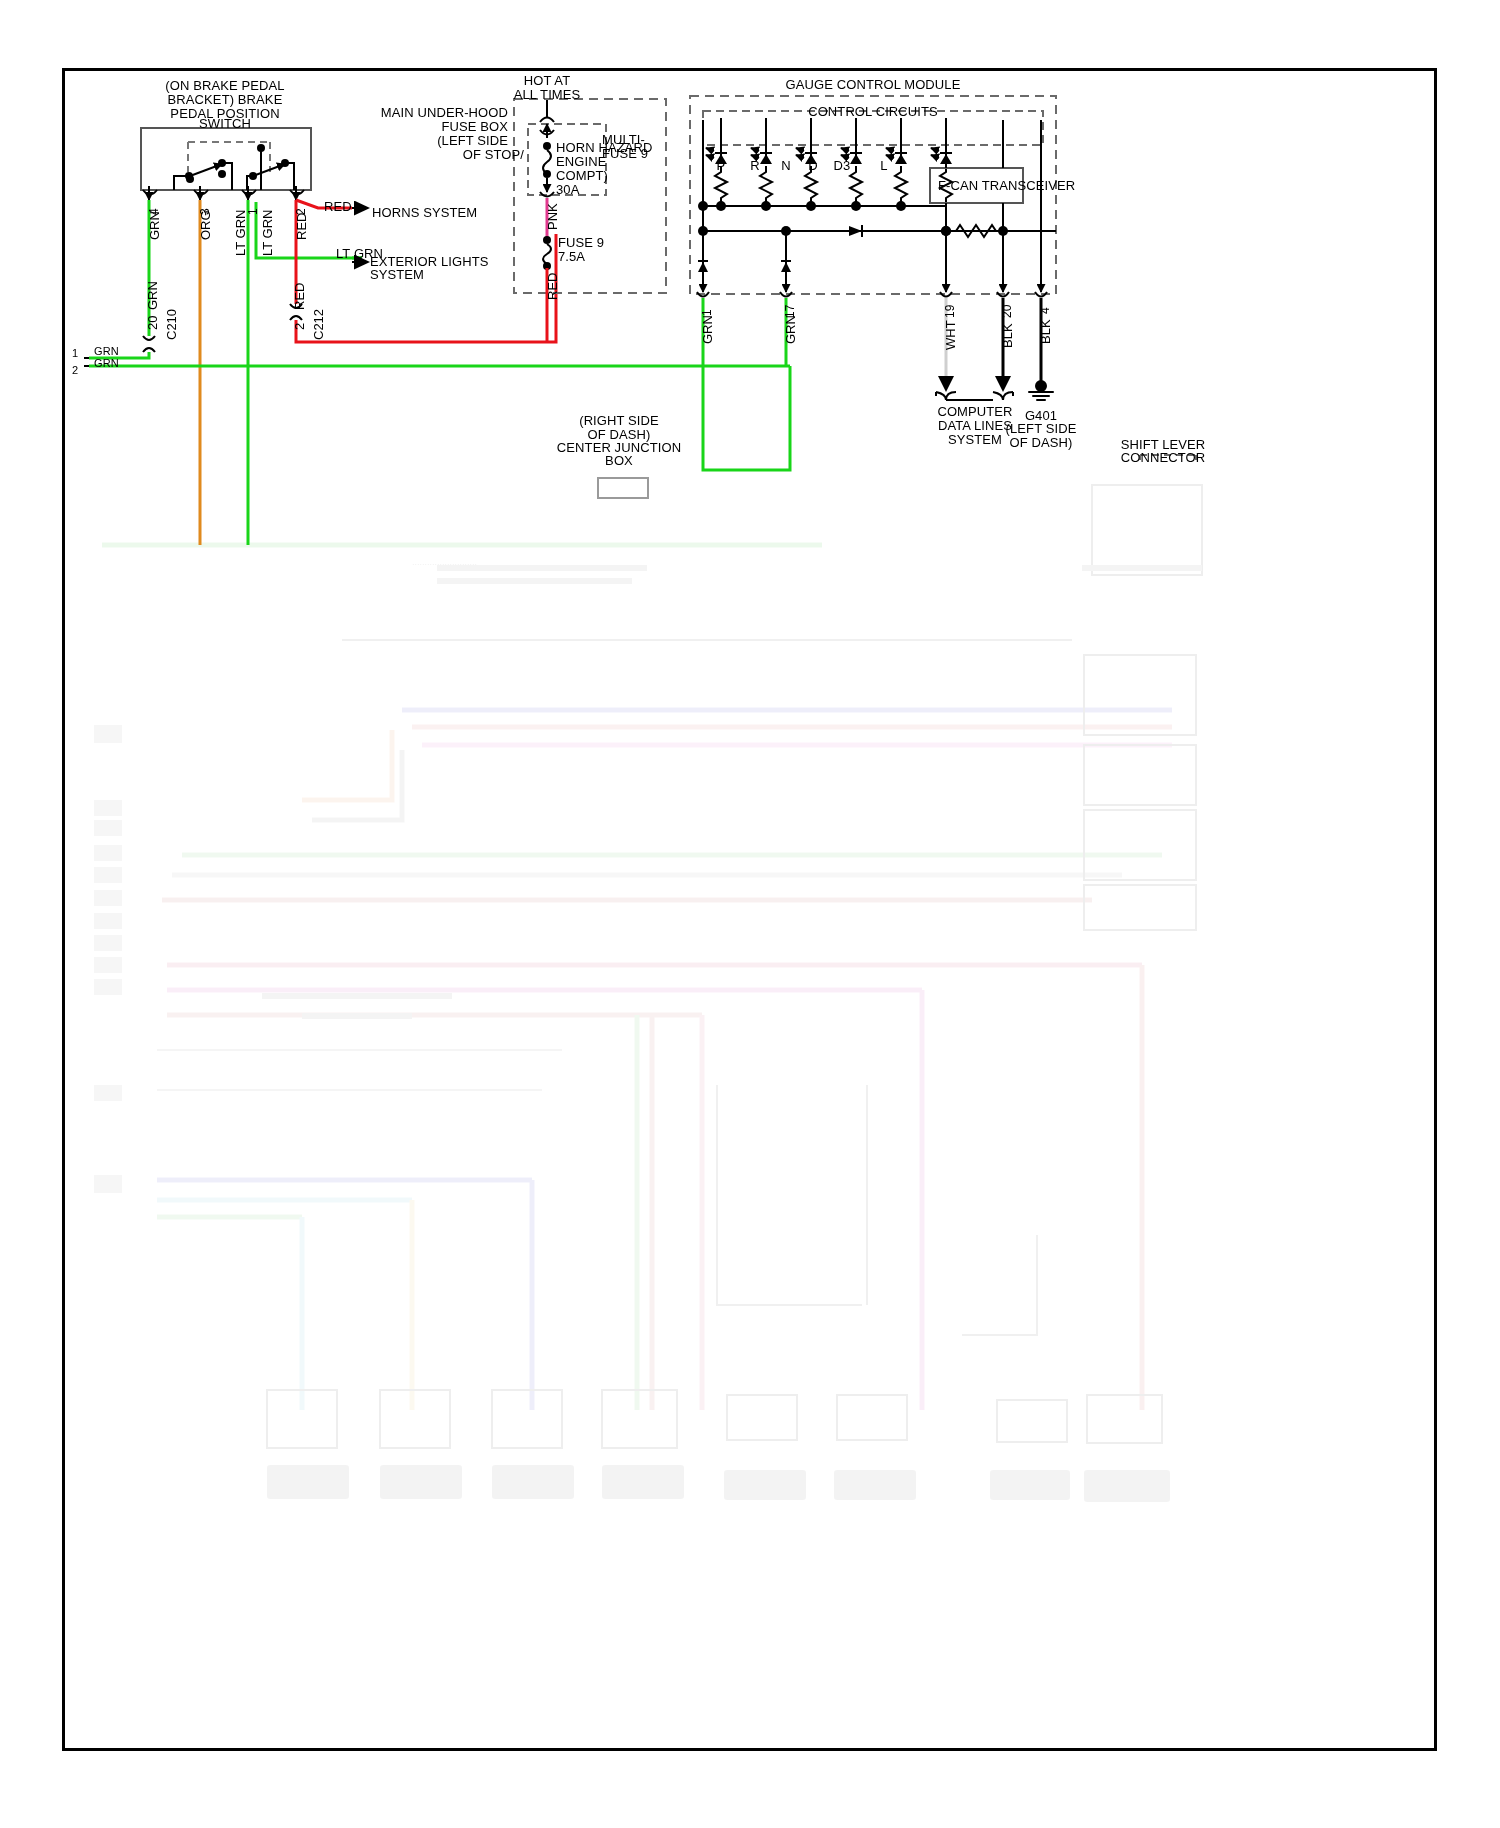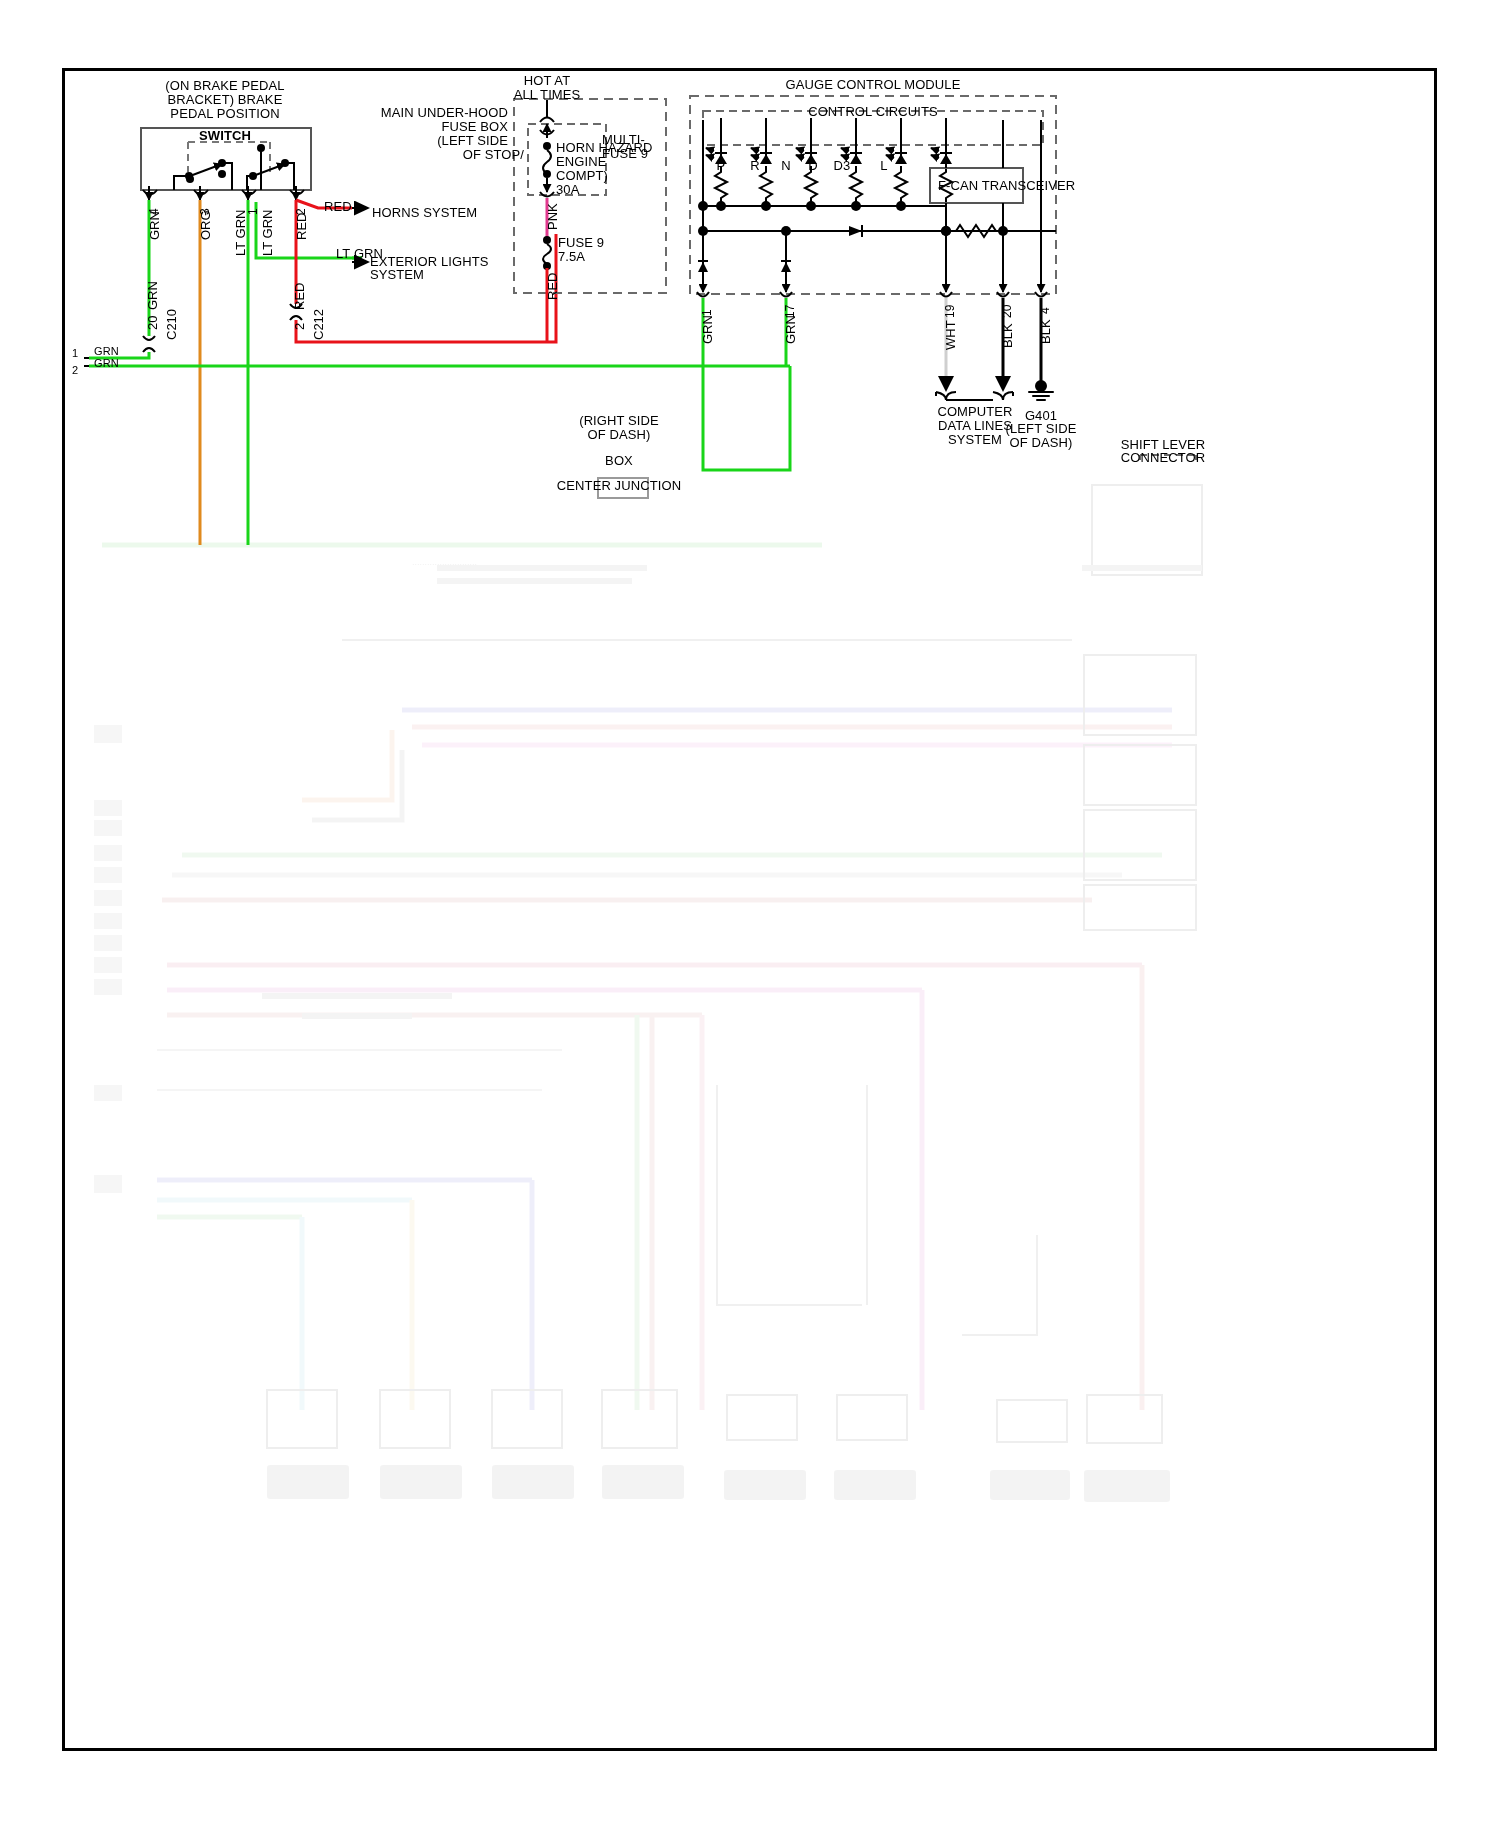--- a/index.html
+++ b/index.html
@@ -405,21 +405,21 @@
     </g>
 
     <path d="M1140 455 H1196" stroke="#6a6a6a" stroke-width="2" stroke-dasharray="7,5" fill="none"></path>
     <path d="M1140 455 V462" stroke="#6a6a6a" stroke-width="2" stroke-dasharray="5,4" fill="none"></path>
     <path d="M1196 455 V462" stroke="#6a6a6a" stroke-width="2" stroke-dasharray="5,4" fill="none"></path>
   </svg>
 
   <div class="t c" style="left:225px; top:78px;">(ON BRAKE PEDAL</div>
   <div class="t c" style="left:225px; top:92px;">BRACKET) BRAKE</div>
   <div class="t c" style="left:225px; top:106px;">PEDAL POSITION</div>
-  <div class="t c" style="left:225px; top:128px;font-weight:bold;">SWITCH</div>
+  <div class="t c" style="left:225px; top:116px;">SWITCH</div>
 
   <div class="v sm" style="left:147px; top:215px;">4</div>
   <div class="v sm" style="left:198px; top:215px;">3</div>
   <div class="v sm" style="left:246px; top:215px;">1</div>
   <div class="v sm" style="left:294px; top:215px;">2</div>
 
   <div class="v" style="left:147px; top:240px;">GRN</div>
   <div class="v" style="left:198px; top:240px;">ORG</div>
   <div class="v" style="left:233px; top:256px;">LT GRN</div>
   <div class="v" style="left:260px; top:256px;">LT GRN</div>
@@ -492,19 +492,19 @@
   <div class="t c" style="left:975px; top:404px;">COMPUTER</div>
   <div class="t c" style="left:975px; top:418px;">DATA LINES</div>
   <div class="t c" style="left:975px; top:432px;">SYSTEM</div>
 
   <div class="t c" style="left:1041px; top:408px;">G401</div>
   <div class="t c" style="left:1041px; top:421px;">(LEFT SIDE</div>
   <div class="t c" style="left:1041px; top:435px;">OF DASH)</div>
 
   <div class="t c" style="left:619px; top:413px;">(RIGHT SIDE</div>
   <div class="t c" style="left:619px; top:427px;">OF DASH)</div>
-  <div class="t c" style="left:619px; top:440px;margin-top:38px;">CENTER JUNCTION</div>
+  <div class="t c" style="left:619px; top:440px;">CENTER JUNCTION</div>
   <div class="t c" style="left:619px; top:453px;">BOX</div>
 
   <div class="t c" style="left:1163px; top:437px;">SHIFT LEVER</div>
   <div class="t c" style="left:1163px; top:450px;text-align:center;">CONNECTOR</div>
 
 </div>
 
 </body></html>

